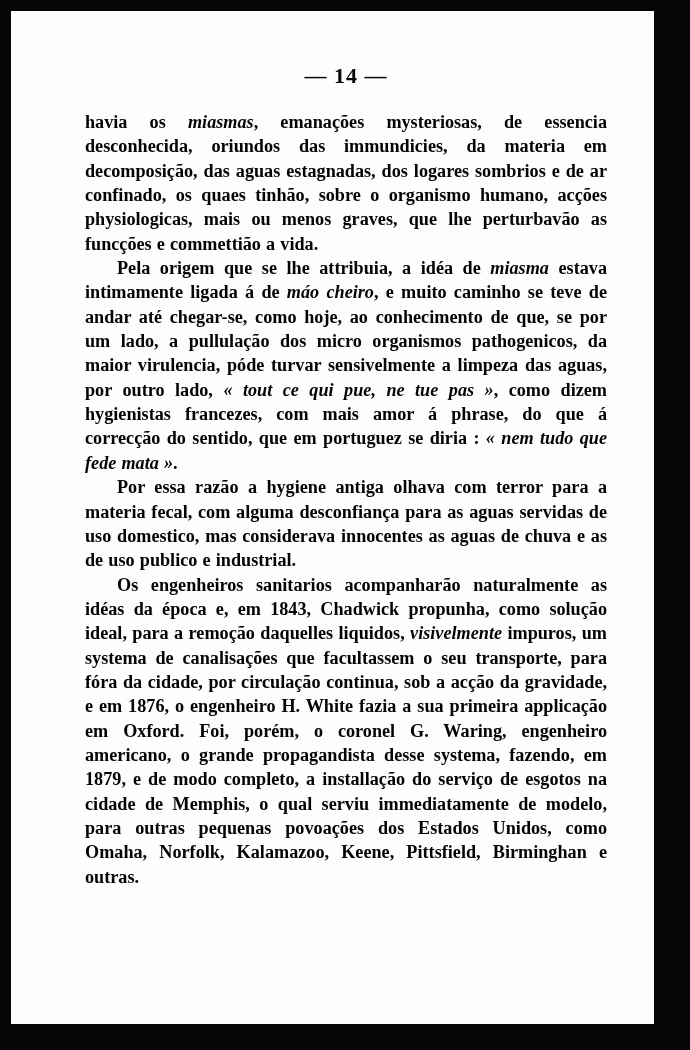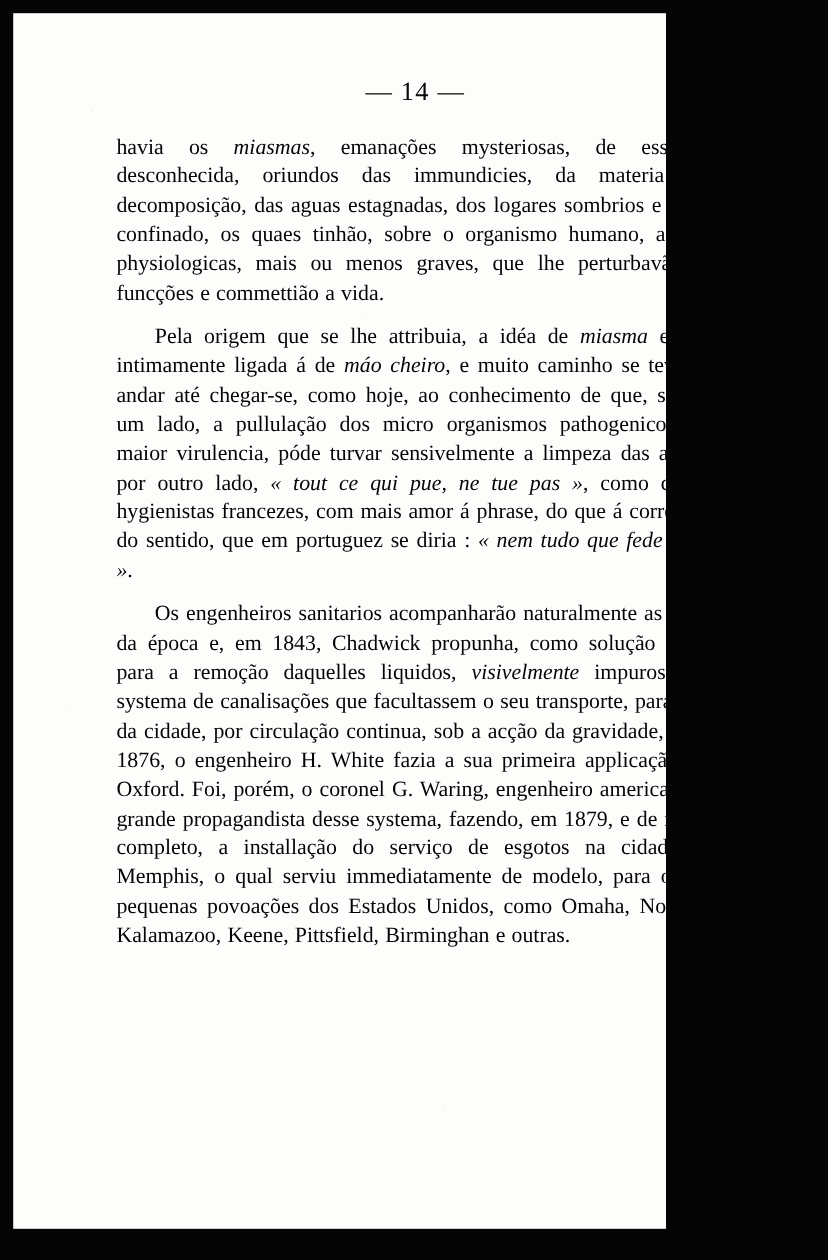--- a/index.html
+++ b/index.html
@@ -20,25 +20,26 @@
     width: 690px;
     height: 1050px;
     background: #050505;
     box-sizing: border-box;
   }
 
   #page-sheet {
     position: absolute;
     left: 11px;
     top: 11px;
-    width: 544px;
+    width: 643px;
     height: 1013px;
     background: #fdfdfb;
     box-sizing: border-box;
     overflow: hidden;
+    font-weight: bold;
   }
 
   
   #paper-noise {
     position: absolute;
     inset: 0;
     pointer-events: none;
     background:
       radial-gradient(circle at 12% 8%, rgba(0,0,0,0.035) 0 1px, transparent 1px),
       radial-gradient(circle at 83% 17%, rgba(0,0,0,0.04) 0 1px, transparent 1px),
@@ -67,21 +68,21 @@
     margin-bottom: 0;
     white-space: pre;
   }
 
   .para {
     font-size: 18.2px;
     line-height: 24.35px;
     color: #0d0d0d;
     text-align: justify;
     text-align-last: left;
-    margin: 12px;
+    margin: 0;
     word-spacing: 0.6px;
     -webkit-font-smoothing: none;
   }
 
   .para.first {
     margin-top: 21px;
   }
 
   .para.indented {
     text-indent: 32px;
@@ -104,19 +105,20 @@
     <div id="paper-noise"></div>
 
     <div id="text-column">
 
       <div id="folio">— 14 —</div>
 
       <p class="para first">havia os <em>miasmas</em>, emanações mysteriosas, de essencia desconhecida, oriundos das immundicies, da materia em decomposição, das aguas estagnadas, dos logares sombrios e de ar confinado, os quaes tinhão, sobre o organismo humano, acções physiologicas, mais ou menos graves, que lhe perturbavão as funcções e commettião a vida.</p>
 
       <p class="para indented">Pela origem que se lhe attribuia, a idéa de <em>miasma</em> estava intimamente ligada á de <em>máo cheiro</em>, e muito caminho se teve de andar até chegar-se, como hoje, ao conhecimento de que, se por um lado, a pullulação dos micro organismos pathogenicos, da maior virulencia, póde turvar sensivelmente a limpeza das aguas, por outro lado, <em>« tout ce qui pue, ne tue pas »</em>, como dizem hygienistas francezes, com mais amor á phrase, do que á correcção do sentido, que em portuguez se diria : <em>« nem tudo que fede mata »</em>.</p>
 
+      <p class="para indented">Por essa razão a hygiene antiga olhava com terror para a materia fecal, com alguma desconfiança para as aguas servidas de uso domestico, mas considerava innocentes as aguas de chuva e as de uso publico e industrial.</p>
 
 
       <p class="para indented">Os engenheiros sanitarios acompanharão naturalmente as idéas da época e, em 1843, Chadwick propunha, como solução ideal, para a remoção daquelles liquidos, <em>visivelmente</em> impuros, um systema de canalisações que facultassem o seu transporte, para fóra da cidade, por circulação continua, sob a acção da gravidade, e em 1876, o engenheiro H. White fazia a sua primeira applicação em Oxford. Foi, porém, o coronel G. Waring, engenheiro americano, o grande propagandista desse systema, fazendo, em 1879, e de modo completo, a installação do serviço de esgotos na cidade de Memphis, o qual serviu immediatamente de modelo, para outras pequenas povoações dos Estados Unidos, como Omaha, Norfolk, Kalamazoo, Keene, Pittsfield, Birminghan e outras.</p>
 
     </div>
   </div>
 </div>
 
 </body></html>

